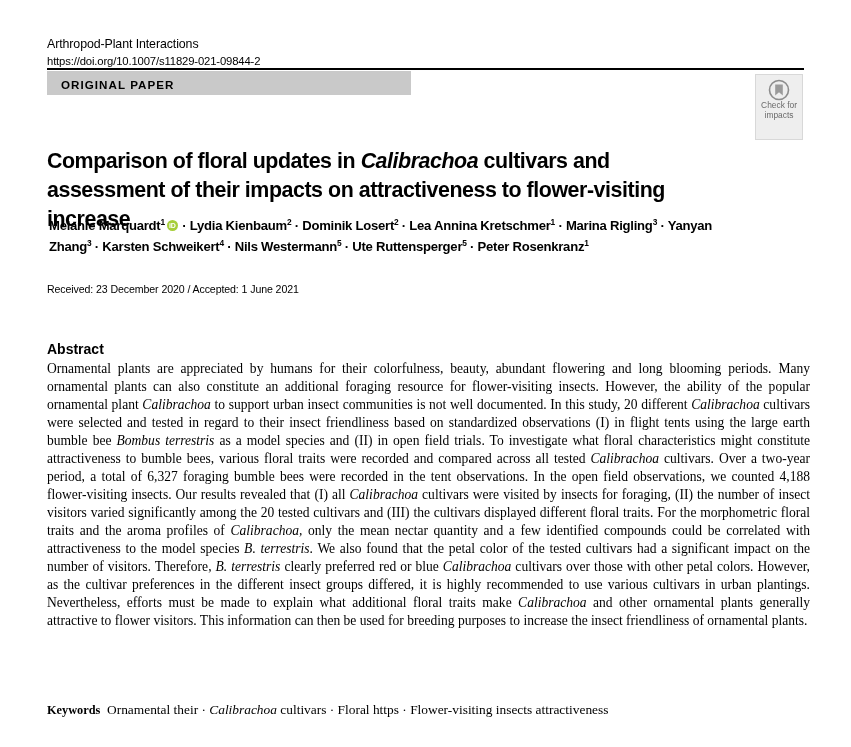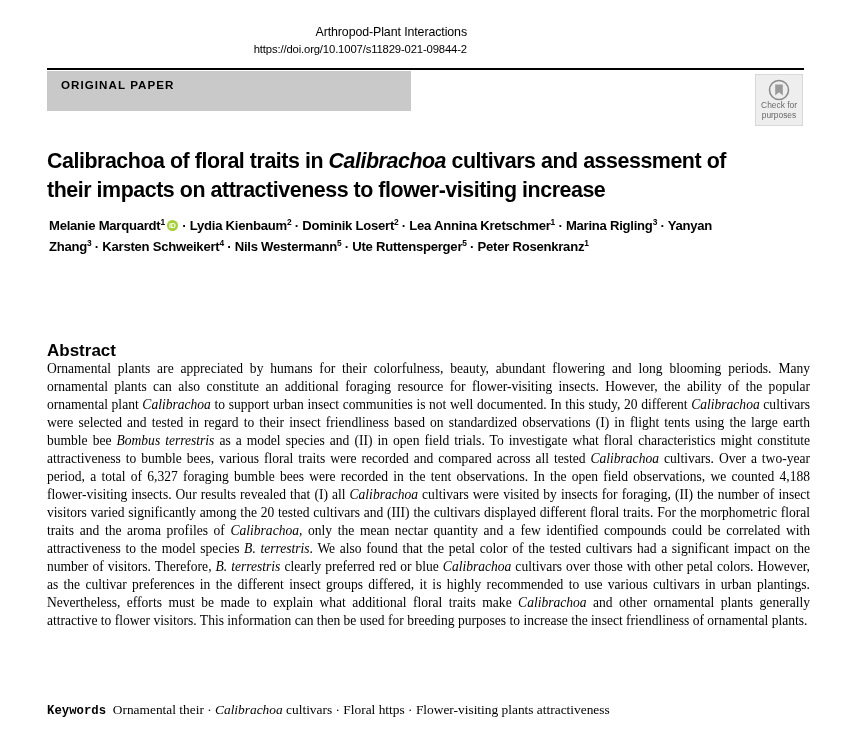--- a/index.html
+++ b/index.html
@@ -20,23 +20,22 @@
     position: absolute;
     left: 0; top: 0;
     width: 851px;
     height: 747px;
   }
 
   
   .journal-block {
     position: absolute;
     left: 47px;
-    top: 24px;
+    top: 36px;
     width: 420px;
-    text-align: right;
   }
   .journal-name {
     font-family: "Liberation Sans", sans-serif;
     font-size: 12.4px;
     line-height: 16px;
     color: #000;
     letter-spacing: -0.1px;
   }
   .journal-doi {
     font-family: "Liberation Sans", sans-serif;
@@ -54,41 +53,41 @@
     top: 68px;
     width: 757px;
     height: 1.5px;
     background: #000000;
   }
   .paper-type-banner {
     position: absolute;
     left: 47px;
     top: 71px;
     width: 364px;
-    height: 40px;
+    height: 24px;
     background: #c9c9c9;
   }
   .paper-type-label {
     position: absolute;
     left: 14px;
     top: 7px;
     font-family: "Liberation Sans", sans-serif;
     font-size: 11.6px;
     font-weight: bold;
     letter-spacing: 1.05px;
     color: #000;
   }
 
   
   .crossmark-badge {
     position: absolute;
     left: 755px;
     top: 74px;
     width: 48px;
-    height: 52px;
+    height: 66px;
     background: #eeeeee;
     border: 1px solid #d8d8d8;
     box-sizing: border-box;
   }
   .crossmark-icon {
     position: absolute;
     left: 50%;
     top: 4px;
     transform: translateX(-50%);
   }
@@ -174,21 +173,21 @@
     letter-spacing: -0.1px;
     color: #000;
   }
 
   
   .abstract-heading {
     position: absolute;
     left: 47px;
     top: 341px;
     font-family: "Liberation Sans", sans-serif;
-    font-size: 17px;
+    font-size: 14px;
     font-weight: bold;
     color: #000;
   }
   .abstract-body {
     position: absolute;
     left: 47px;
     top: 360px;
     width: 763px;
     font-family: "Liberation Serif", serif;
     font-size: 13.55px;
@@ -205,21 +204,21 @@
     position: absolute;
     left: 47px;
     top: 701px;
     width: 763px;
     font-family: "Liberation Serif", serif;
     font-size: 13.4px;
     line-height: 17px;
     color: #000;
   }
   .keywords-label {
-    font-family: Liberation Mono, monospace;
+    font-family: Liberation Serif, serif;
     font-size: 12.3px;
     font-weight: bold;
   }
   .keywords i { font-style: italic; }
 </style>
 </head>
 <body>
 
 <div class="page">
 
@@ -236,29 +235,30 @@
 
   <div class="crossmark-badge">
     <span class="crossmark-icon">
       <svg width="22" height="22" viewBox="0 0 22 22">
         <circle cx="11" cy="11" r="9.5" fill="none" stroke="#8c8c8c" stroke-width="1.6"></circle>
         <path d="M7.2 5.6 h7.6 v10.8 l-3.8 -3.2 l-3.8 3.2 z" fill="#9a9a9a"></path>
       </svg>
     </span>
     <div class="crossmark-text">
       <span>Check for</span><br>
-      <span>purposes</span>
+      <span>impacts</span>
     </div>
   </div>
 
-  <h1 class="article-title"><span>Calibrachoa of floral traits in </span><i>Calibrachoa</i><span> cultivars and assessment of their impacts on attractiveness to flower-visiting increase</span></h1>
+  <h1 class="article-title"><span>Comparison of floral updates in </span><i>Calibrachoa</i><span> cultivars and assessment of their impacts on attractiveness to flower-visiting increase</span></h1>
 
   <div class="authors"><span>Melanie Marquardt</span><sup>1</sup><span class="orcid"></span><span class="author-sep"> · </span><span>Lydia Kienbaum</span><sup>2</sup><span class="author-sep"> · </span><span>Dominik Losert</span><sup>2</sup><span class="author-sep"> · </span><span>Lea Annina Kretschmer</span><sup>1</sup><span class="author-sep"> · </span><span>Marina Rigling</span><sup>3</sup><span class="author-sep"> · </span><span>Yanyan Zhang</span><sup>3</sup><span class="author-sep"> · </span><span>Karsten Schweikert</span><sup>4</sup><span class="author-sep"> · </span><span>Nils Westermann</span><sup>5</sup><span class="author-sep"> · </span><span>Ute Ruttensperger</span><sup>5</sup><span class="author-sep"> · </span><span>Peter Rosenkranz</span><sup>1</sup></div>
 
   <div class="pub-dates">
+    <div>Received: 23 December 2020 / Accepted: 1 June 2021</div>
   </div>
 
   <div class="abstract-heading">Abstract</div>
   <div class="abstract-body">Ornamental plants are appreciated by humans for their colorfulness, beauty, abundant flowering and long blooming periods. Many ornamental plants can also constitute an additional foraging resource for flower-visiting insects. However, the ability of the popular ornamental plant <i>Calibrachoa</i> to support urban insect communities is not well documented. In this study, 20 different <i>Calibrachoa</i> cultivars were selected and tested in regard to their insect friendliness based on standardized observations (I) in flight tents using the large earth bumble bee <i>Bombus terrestris</i> as a model species and (II) in open field trials. To investigate what floral characteristics might constitute attractiveness to bumble bees, various floral traits were recorded and compared across all tested <i>Calibrachoa</i> cultivars. Over a two-year period, a total of 6,327 foraging bumble bees were recorded in the tent observations. In the open field observations, we counted 4,188 flower-visiting insects. Our results revealed that (I) all <i>Calibrachoa</i> cultivars were visited by insects for foraging, (II) the number of insect visitors varied significantly among the 20 tested cultivars and (III) the cultivars displayed different floral traits. For the morphometric floral traits and the aroma profiles of <i>Calibrachoa,</i> only the mean nectar quantity and a few identified compounds could be correlated with attractiveness to the model species <i>B. terrestris</i>. We also found that the petal color of the tested cultivars had a significant impact on the number of visitors. Therefore, <i>B. terrestris</i> clearly preferred red or blue <i>Calibrachoa</i> cultivars over those with other petal colors. However, as the cultivar preferences in the different insect groups differed, it is highly recommended to use various cultivars in urban plantings. Nevertheless, efforts must be made to explain what additional floral traits make <i>Calibrachoa</i> and other ornamental plants generally attractive to flower visitors. This information can then be used for breeding purposes to increase the insect friendliness of ornamental plants.</div>
 
-  <div class="keywords"><span class="keywords-label">Keywords</span>&nbsp; <span>Ornamental their</span><span> · </span><span><i>Calibrachoa</i> cultivars</span><span> · </span><span>Floral https</span><span> · </span><span>Flower-visiting plants attractiveness</span></div>
+  <div class="keywords"><span class="keywords-label">Keywords</span>&nbsp; <span>Ornamental their</span><span> · </span><span><i>Calibrachoa</i> cultivars</span><span> · </span><span>Floral https</span><span> · </span><span>Flower-visiting insects attractiveness</span></div>
 
 </div>
 
 </body></html>

